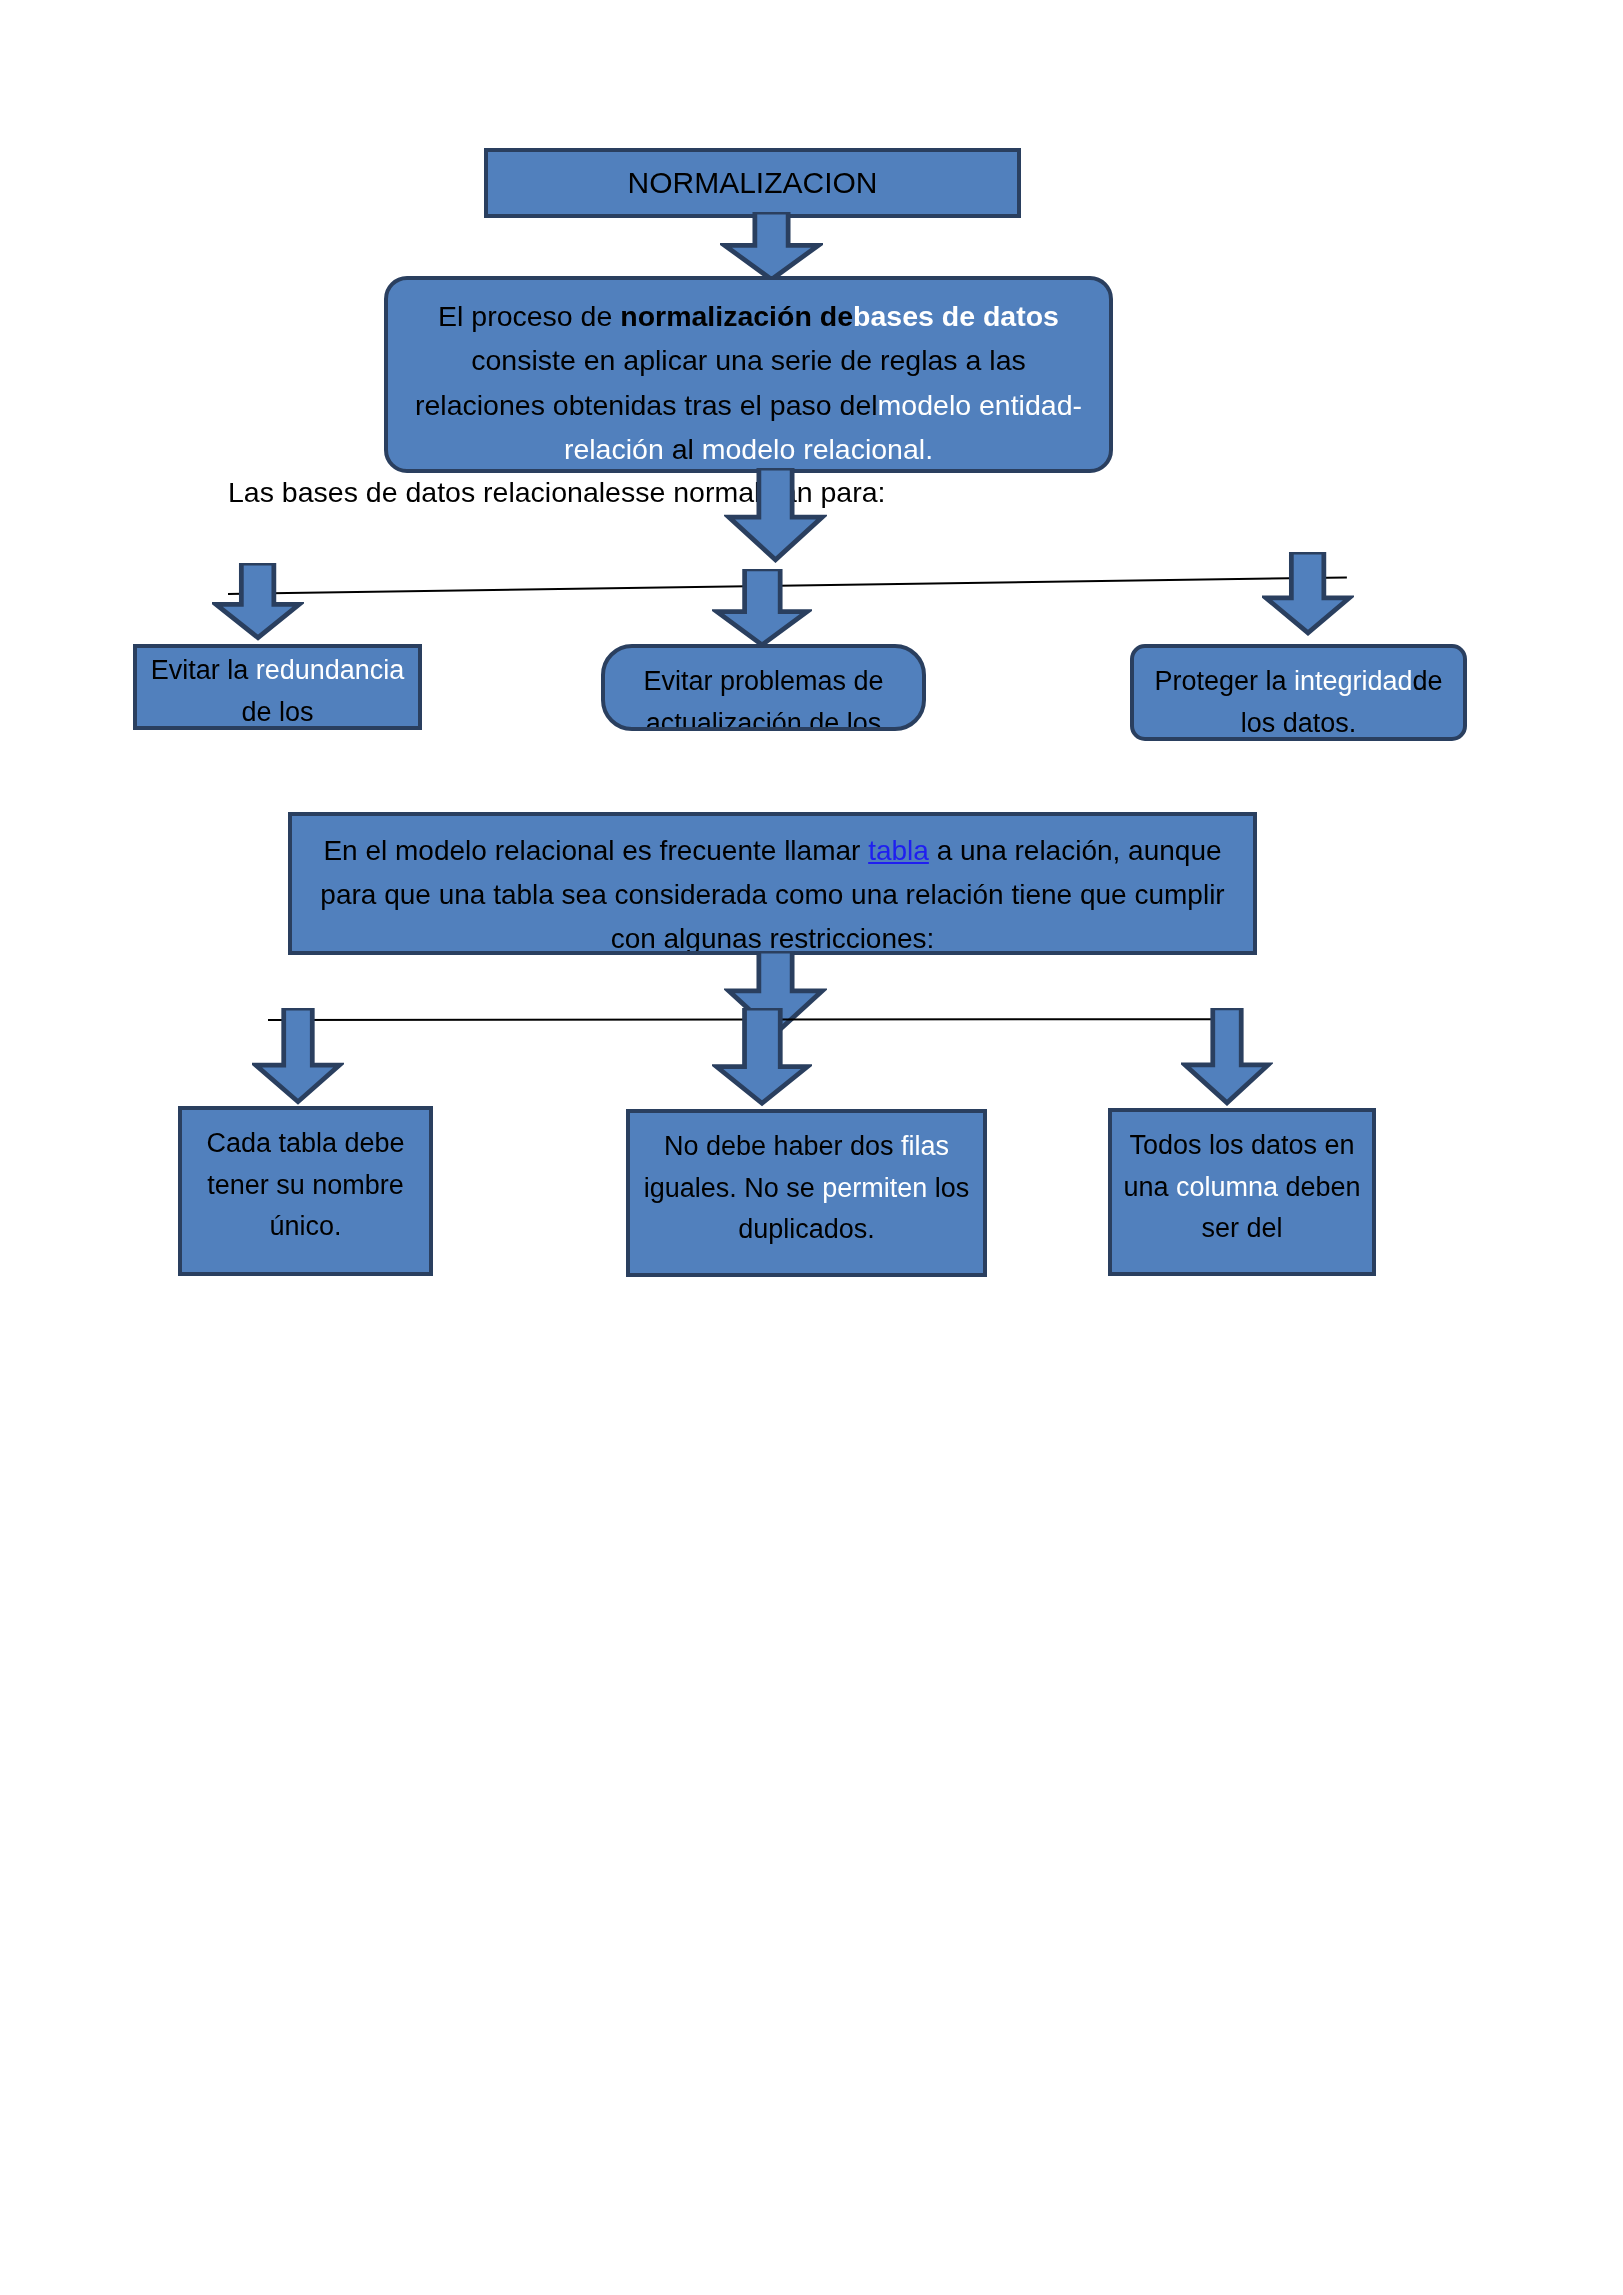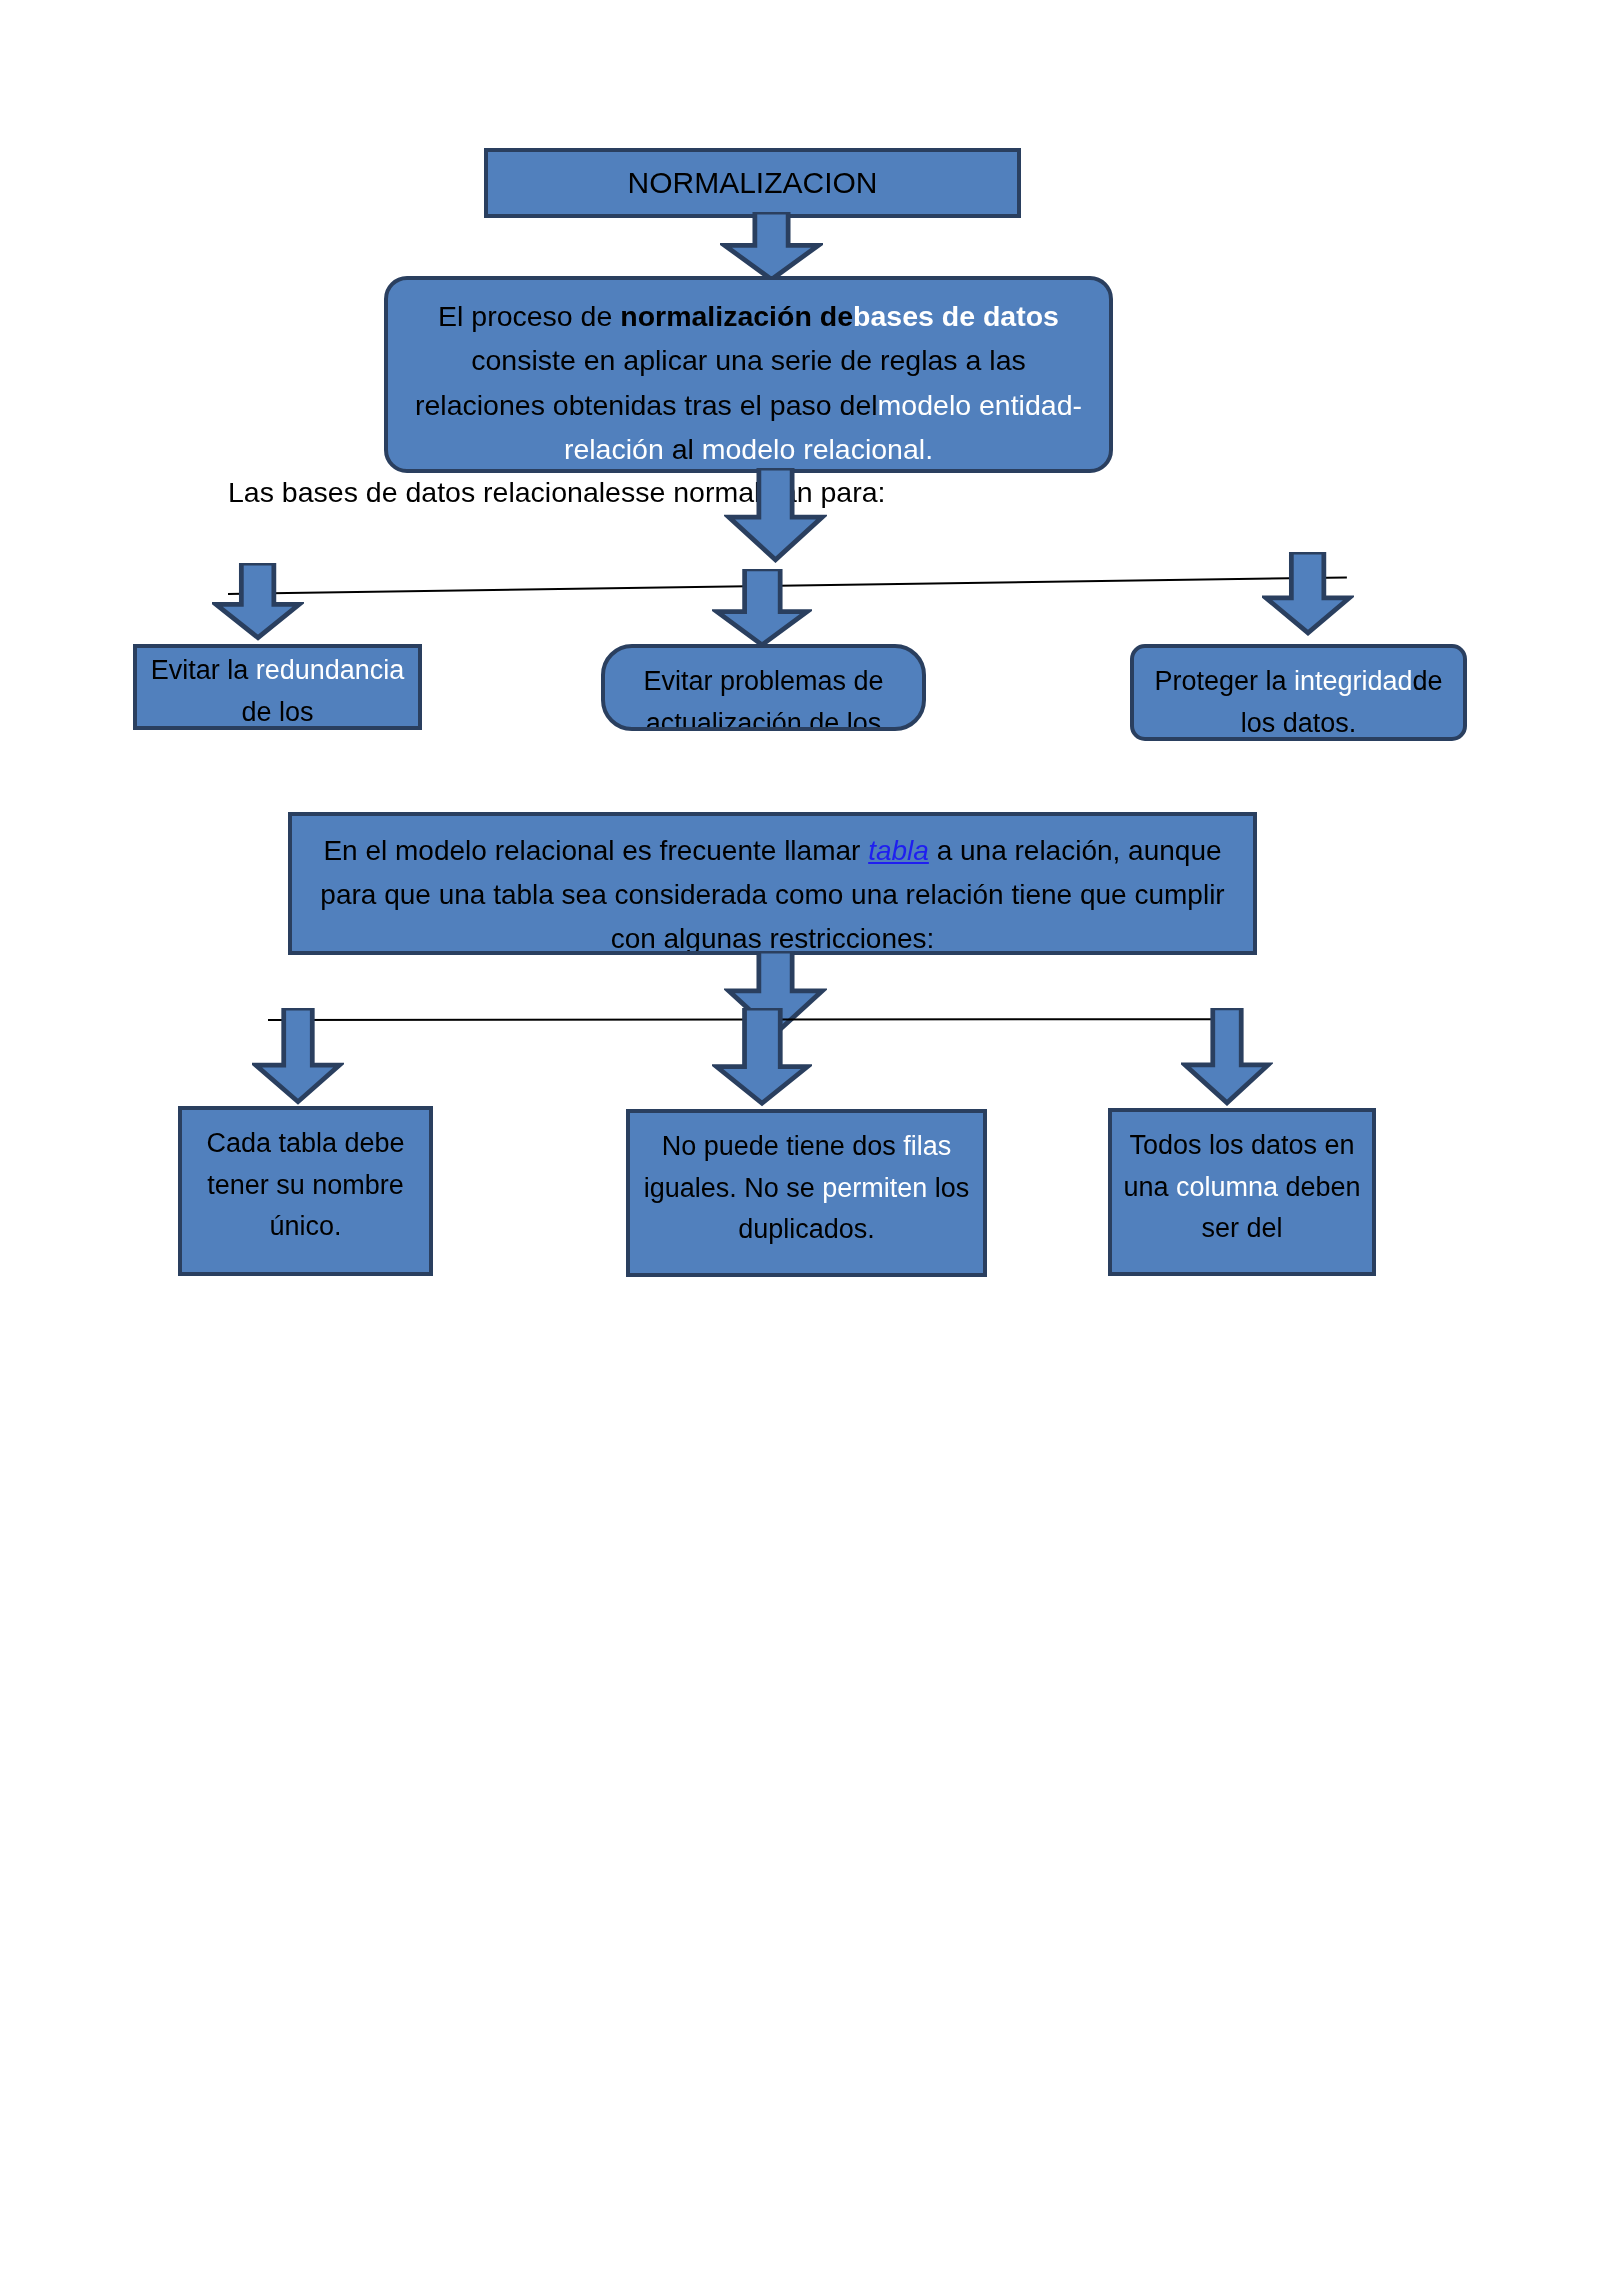--- a/index.html
+++ b/index.html
@@ -26,21 +26,20 @@
     line-height: 1.55;
     overflow: hidden;
   }
   .node .txt {
     display: block;
   }
   .wht { color: #ffffff; }
   .bld { font-weight: bold; }
   .lnk {
     color: #1f1ff0;
-    font-style: italic;
     text-decoration: underline;
   }
 
   
   #title-box {
     left: 484px;  top: 148px;
     width: 537px; height: 70px;
     font-size: 30px;
     display: flex; align-items: center; justify-content: center;
   }
@@ -177,19 +176,19 @@
   <svg width="92" height="98" viewBox="0 0 116 124">
     <polygon points="40,0 76,0 76,72 110,72 58,120 5,72 40,72" fill="#5180bd" stroke="#2a3f5f" stroke-width="6"></polygon>
   </svg>
 </div>
 
 <div class="node" id="r2b1">
   <span>Cada tabla debe tener su nombre único.</span>
 </div>
 
 <div class="node" id="r2b2">
-  <span>No puede tiene dos </span><span class="wht">filas</span><span> iguales. No se </span><span class="wht">permiten</span><span> los duplicados.</span>
+  <span>No debe haber dos </span><span class="wht">filas</span><span> iguales. No se </span><span class="wht">permiten</span><span> los duplicados.</span>
 </div>
 
 <div class="node" id="r2b3">
   <span>Todos los datos en una </span><span class="wht">columna</span><span> deben ser del</span>
 </div>
 
 
 </body></html>

